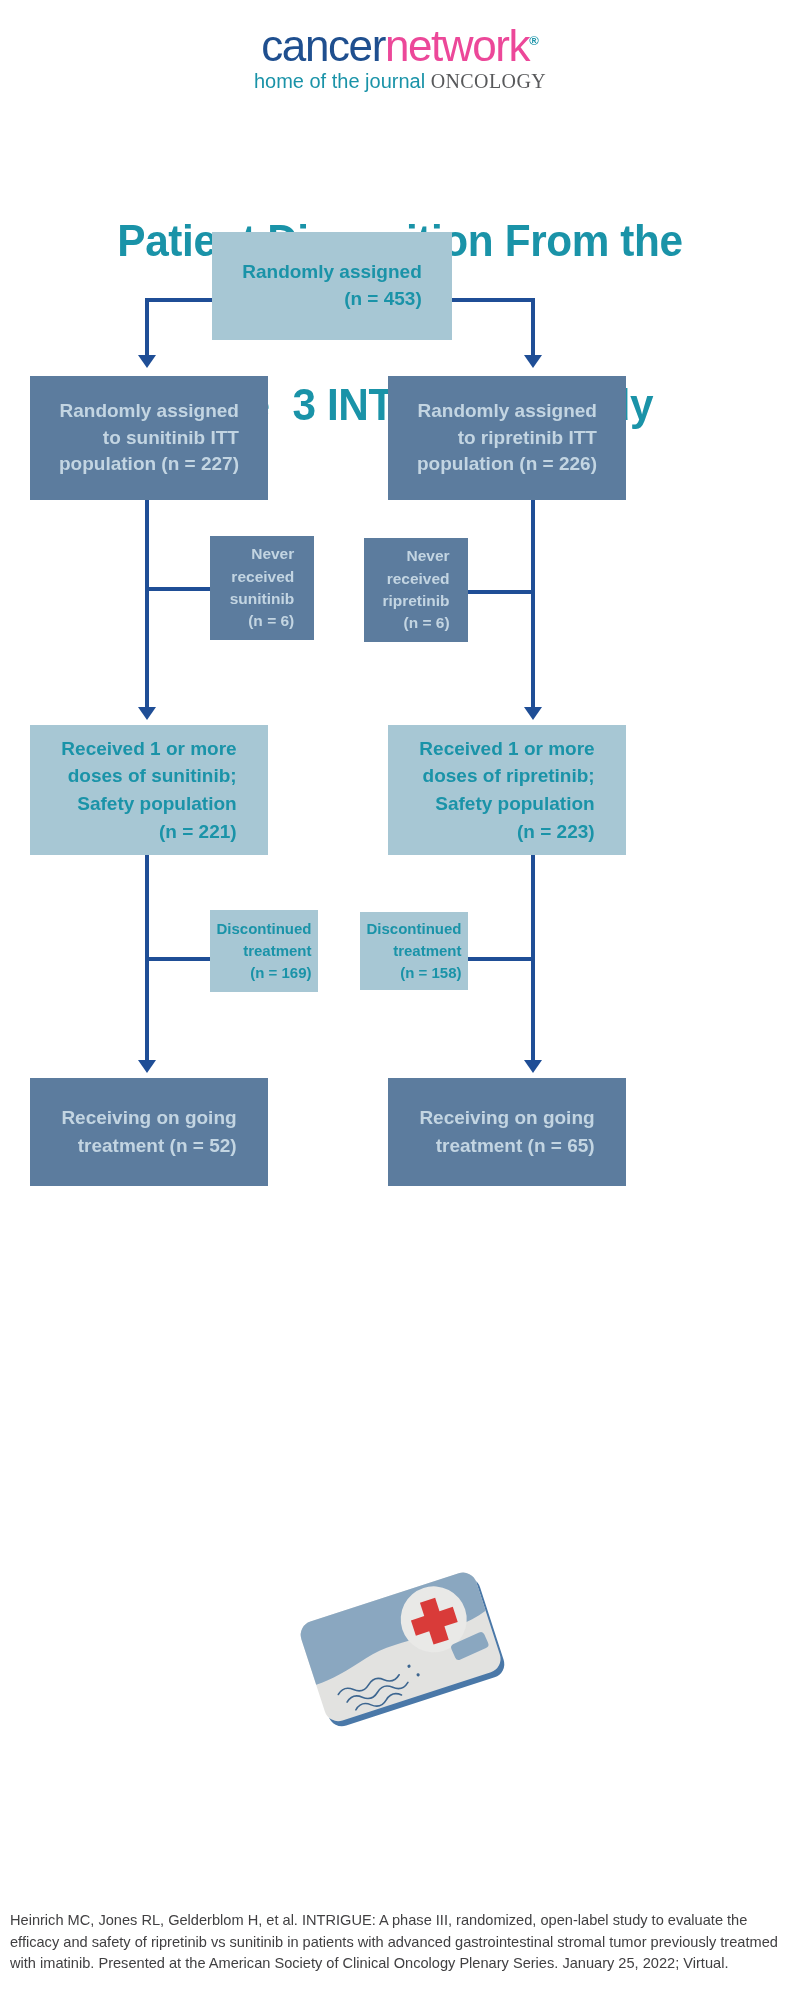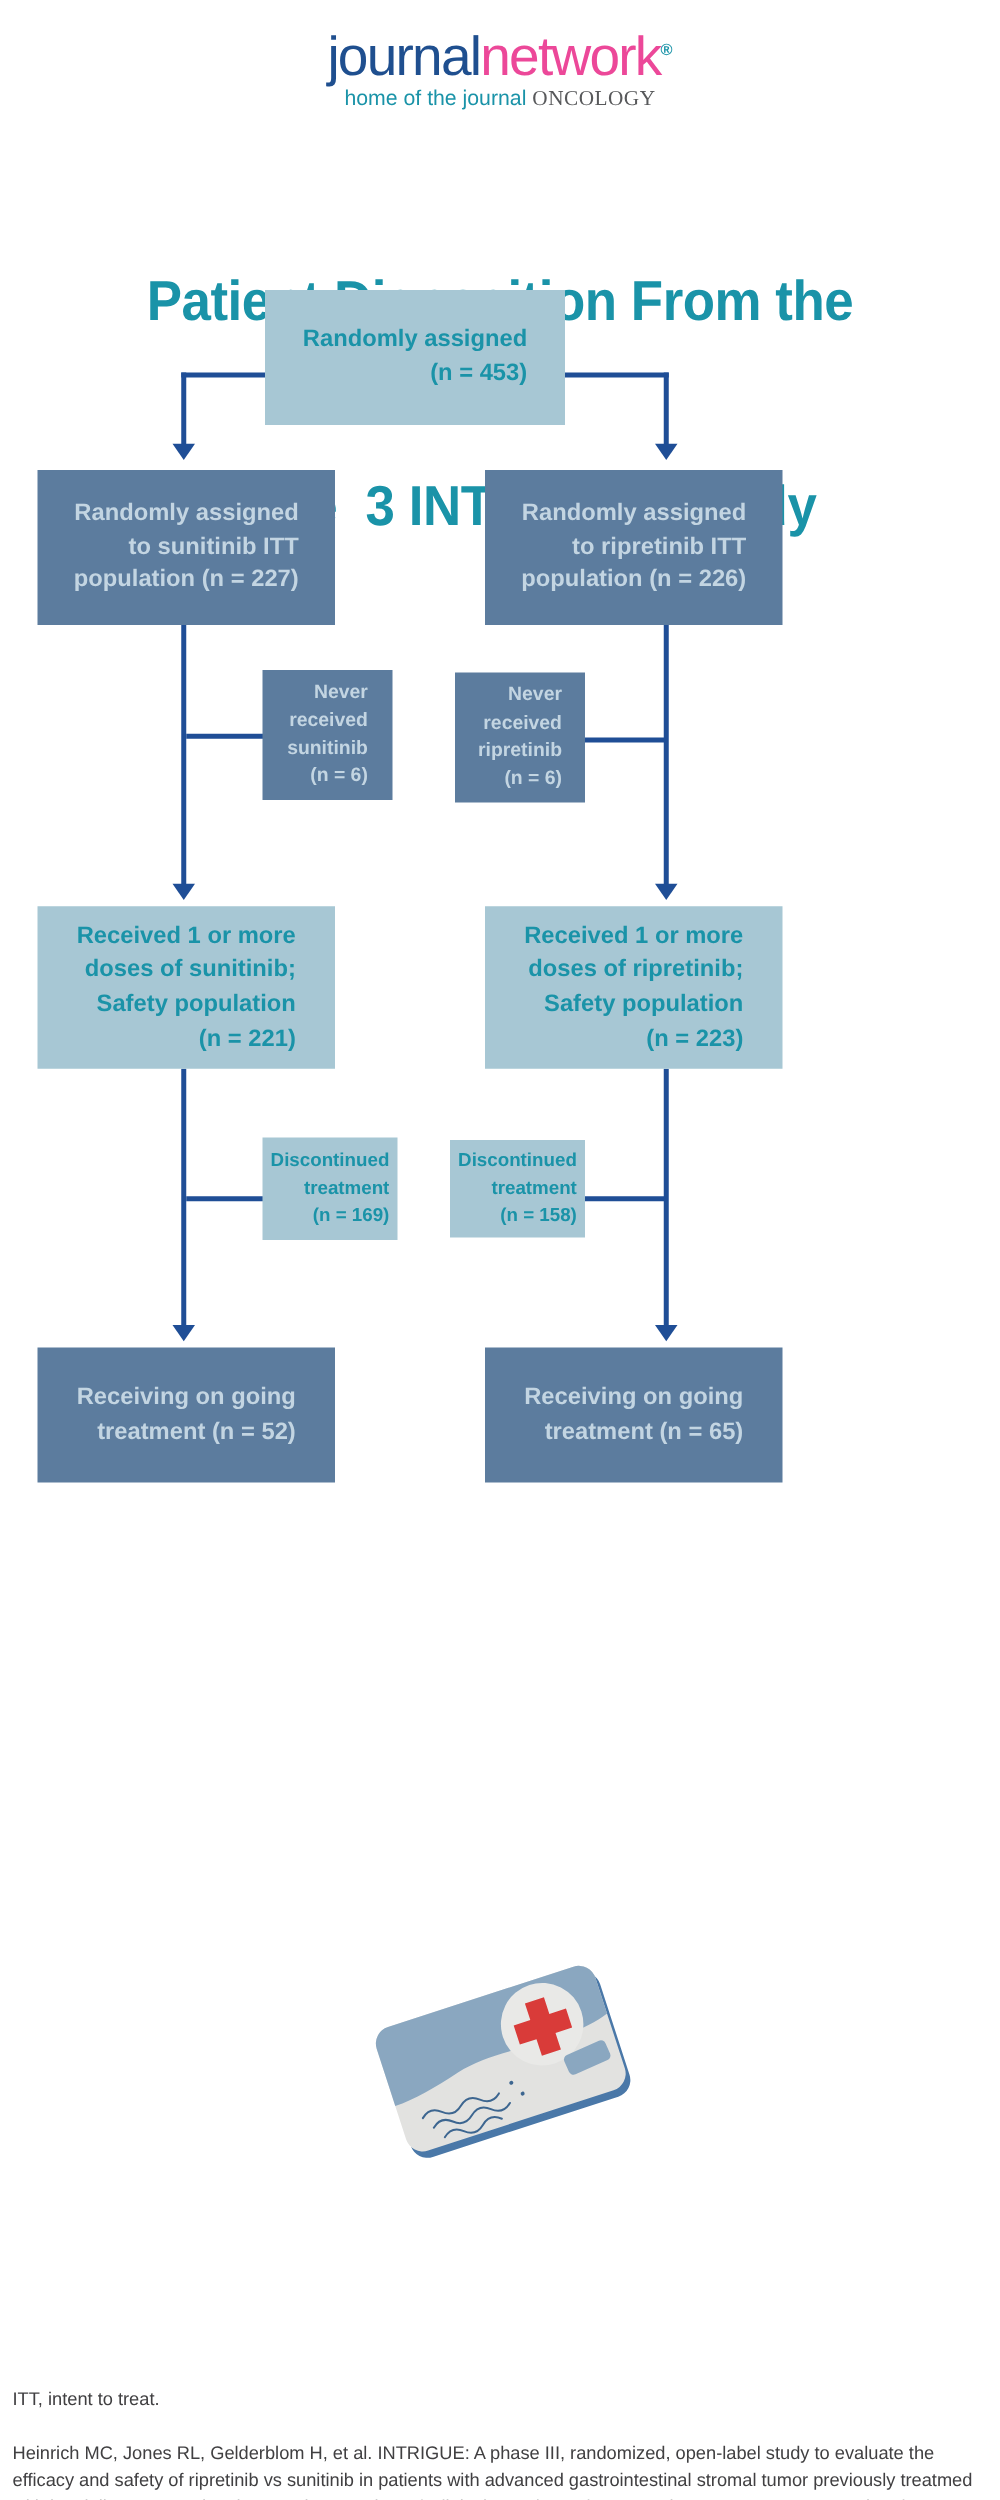--- a/index.html
+++ b/index.html
@@ -36,21 +36,21 @@
   .logo-network { color: #ec4899; font-weight: 400; }
   .logo-reg {
     color: #1a93a8;
     font-size: 13px;
     font-weight: 700;
     vertical-align: super;
     letter-spacing: 0;
   }
   .logo-sub {
     margin-top: 2px;
-    font-size: 17px;
+    font-size: 20px;
     line-height: 1.1;
     white-space: nowrap;
   }
   .logo-sub-teal { color: #1a93a8; font-weight: 400; }
   .logo-sub-onc {
     color: #58595b;
     font-family: "Liberation Serif", serif;
     letter-spacing: 0.4px;
   }
 
@@ -116,21 +116,21 @@
     line-height: 1.47;
     white-space: pre-line;
   }
 </style>
 </head>
 <body>
 
 <div class="page">
 
   <div class="logo-wrap">
-    <div class="logo-main"><span class="logo-cancer">journal</span><span class="logo-network">network</span><span class="logo-reg">®</span></div>
+    <div class="logo-main"><span class="logo-cancer">cancer</span><span class="logo-network">network</span><span class="logo-reg">®</span></div>
     <div class="logo-sub"><span class="logo-sub-teal">home of the journal </span><span class="logo-sub-onc">ONCOLOGY</span></div>
   </div>
 
   <div class="title">
     <div>Patient Disposition From the</div>
     <div>Phase  3 INTRIGUE Study</div>
   </div>
 
   <div class="hline" style="left:145px; top:298px; width:390px; height:4px;"></div>
 
@@ -222,17 +222,16 @@
         <path d="M46 118 q8 -7 16 0 t16 0 t16 0 t16 0" stroke="#3d6690" stroke-width="1.6" fill="none" stroke-linecap="round"></path>
         <path d="M52 128 q8 -7 16 0 t16 0 t16 0 t16 0" stroke="#3d6690" stroke-width="1.6" fill="none" stroke-linecap="round"></path>
         <path d="M58 138 q8 -7 16 0 t16 0 t16 0" stroke="#3d6690" stroke-width="1.6" fill="none" stroke-linecap="round"></path>
         <circle cx="122" cy="113" r="1.6" fill="#3d6690"></circle>
         <circle cx="128" cy="124" r="1.6" fill="#3d6690"></circle>
       </g>
     </svg>
   </div>
 
   <div class="footnote">
-    <div>ITT, intent to treat.</div>
     <div>Heinrich MC, Jones RL, Gelderblom H, et al. INTRIGUE: A phase III, randomized, open-label study to evaluate the efficacy and safety of ripretinib vs sunitinib in patients with advanced gastrointestinal stromal tumor previously treatmed with imatinib. Presented at the American Society of Clinical Oncology Plenary Series. January 25, 2022; Virtual.</div>
   </div>
 
 </div>
 
 </body></html>

